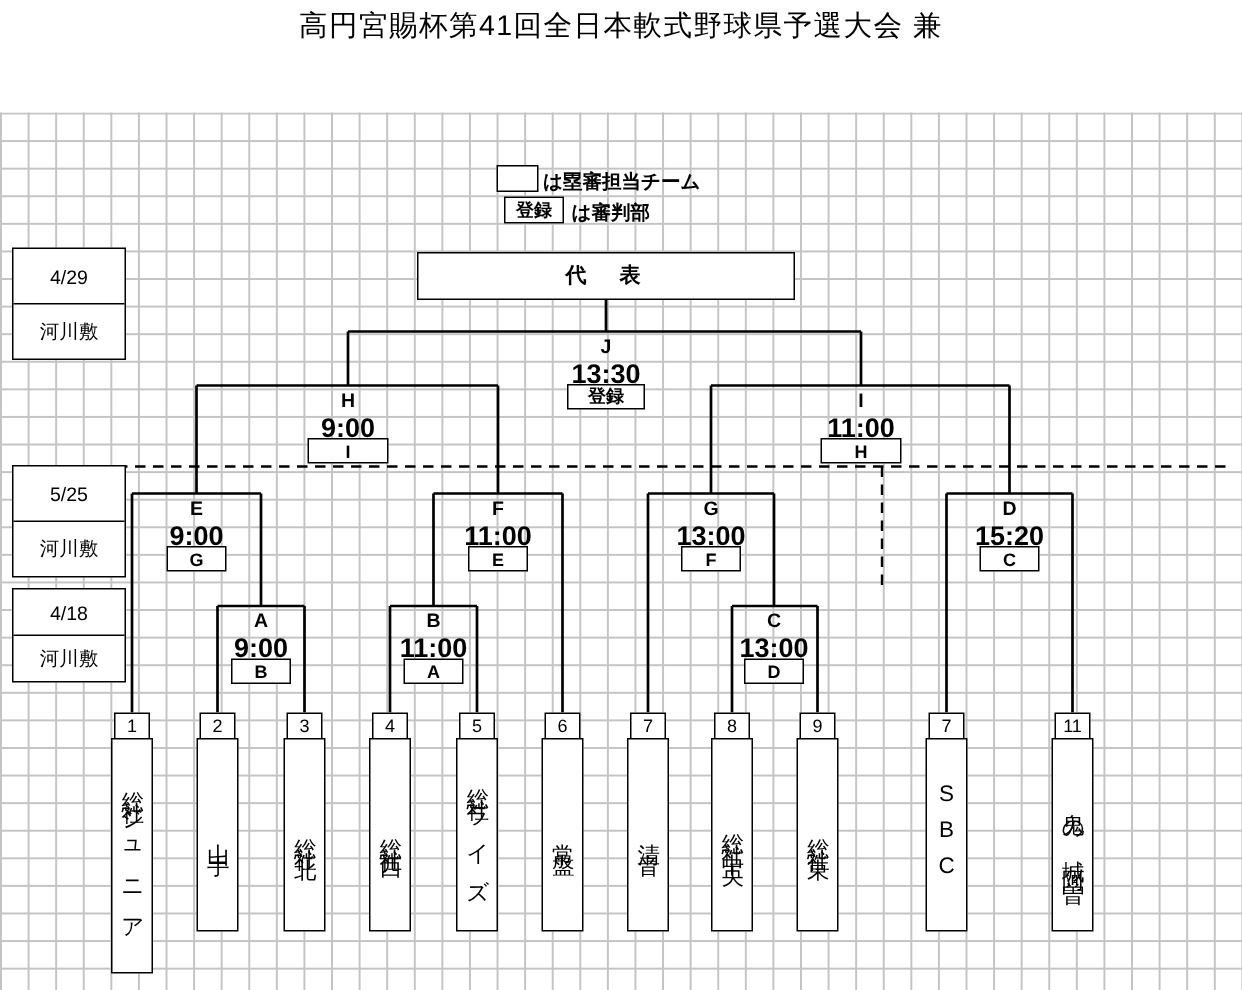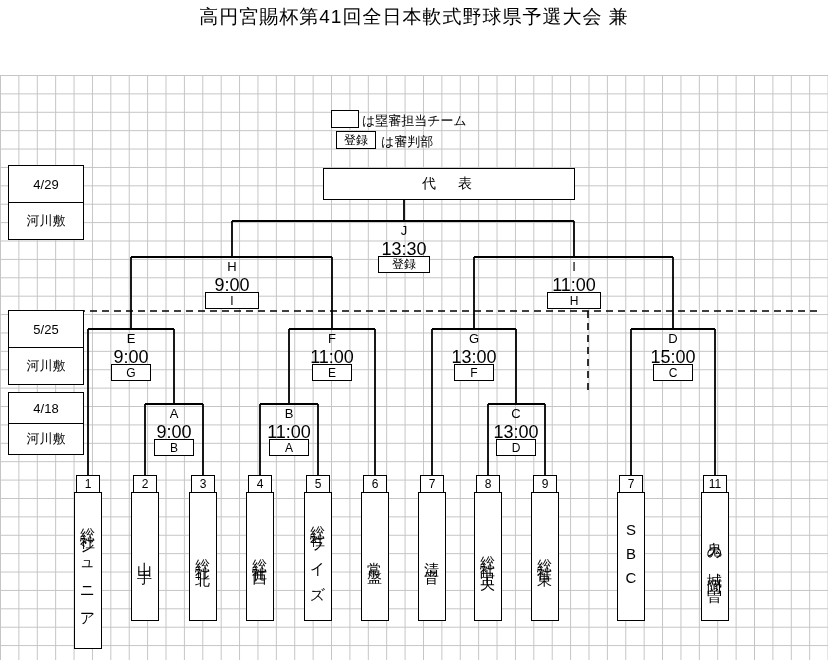--- a/index.html
+++ b/index.html
@@ -1,32 +1,32 @@
 <!DOCTYPE html>
 <html><head>
 <meta charset="utf-8">
 <style>
   html,body{margin:0;padding:0;background:#fff;}
   #canvas{
     position:relative;width:828px;height:660px;overflow:hidden;background:#fff;
     font-family:"Liberation Sans","DejaVu Sans",sans-serif;color:#000;
   }
-  .abs{position:absolute;}
+  .abs{position:absolute;font-weight:bold;}
   .grid{
     position:absolute;left:0;top:75px;width:828px;height:585px;z-index:0;
     background-image:
       linear-gradient(to right,#c4c4c4 1px,transparent 1px),
       linear-gradient(to bottom,#c4c4c4 1px,transparent 1px);
     background-size:18.4px 18.4px;
   }
   .lines{position:absolute;left:0;top:0;z-index:1;}
   .title-line{position:absolute;left:0;width:100%;text-align:center;font-size:19px;letter-spacing:1px;z-index:2;}
   .champ{
     border:1.5px solid #000;background:#fff;box-sizing:border-box;z-index:2;
-    display:flex;align-items:center;justify-content:center;font-size:14px;letter-spacing:4px;margin-left:45px;
+    display:flex;align-items:center;justify-content:center;font-size:14px;letter-spacing:4px;
   }
   .legend-box{
     border:1.5px solid #000;background:#fff;box-sizing:border-box;z-index:2;
     display:flex;align-items:center;justify-content:center;font-size:12px;
   }
   .legend-text{font-size:13px;white-space:nowrap;z-index:2;}
   .datebox{
     position:absolute;left:8px;width:76px;border:1.5px solid #000;background:#fff;
     box-sizing:border-box;display:flex;flex-direction:column;z-index:2;
   }
@@ -114,21 +114,21 @@
 
   <div class="abs mlabel" style="left:332px;top:331px">F</div>
   <div class="abs mtime" style="left:332px;top:347px">11:00</div>
   <div class="abs ubox" style="left:332px;top:364px">E</div>
 
   <div class="abs mlabel" style="left:474px;top:331px">G</div>
   <div class="abs mtime" style="left:474px;top:347px">13:00</div>
   <div class="abs ubox" style="left:474px;top:364px">F</div>
 
   <div class="abs mlabel" style="left:673px;top:331px">D</div>
-  <div class="abs mtime" style="left:673px;top:347px">15:00</div>
+  <div class="abs mtime" style="left:673px;top:347px">15:20</div>
   <div class="abs ubox" style="left:673px;top:364px">C</div>
 
   <div class="abs mlabel" style="left:174px;top:406px">A</div>
   <div class="abs mtime" style="left:174px;top:422px">9:00</div>
   <div class="abs ubox" style="left:174px;top:439px">B</div>
 
   <div class="abs mlabel" style="left:289px;top:406px">B</div>
   <div class="abs mtime" style="left:289px;top:422px">11:00</div>
   <div class="abs ubox" style="left:289px;top:439px">A</div>
 

